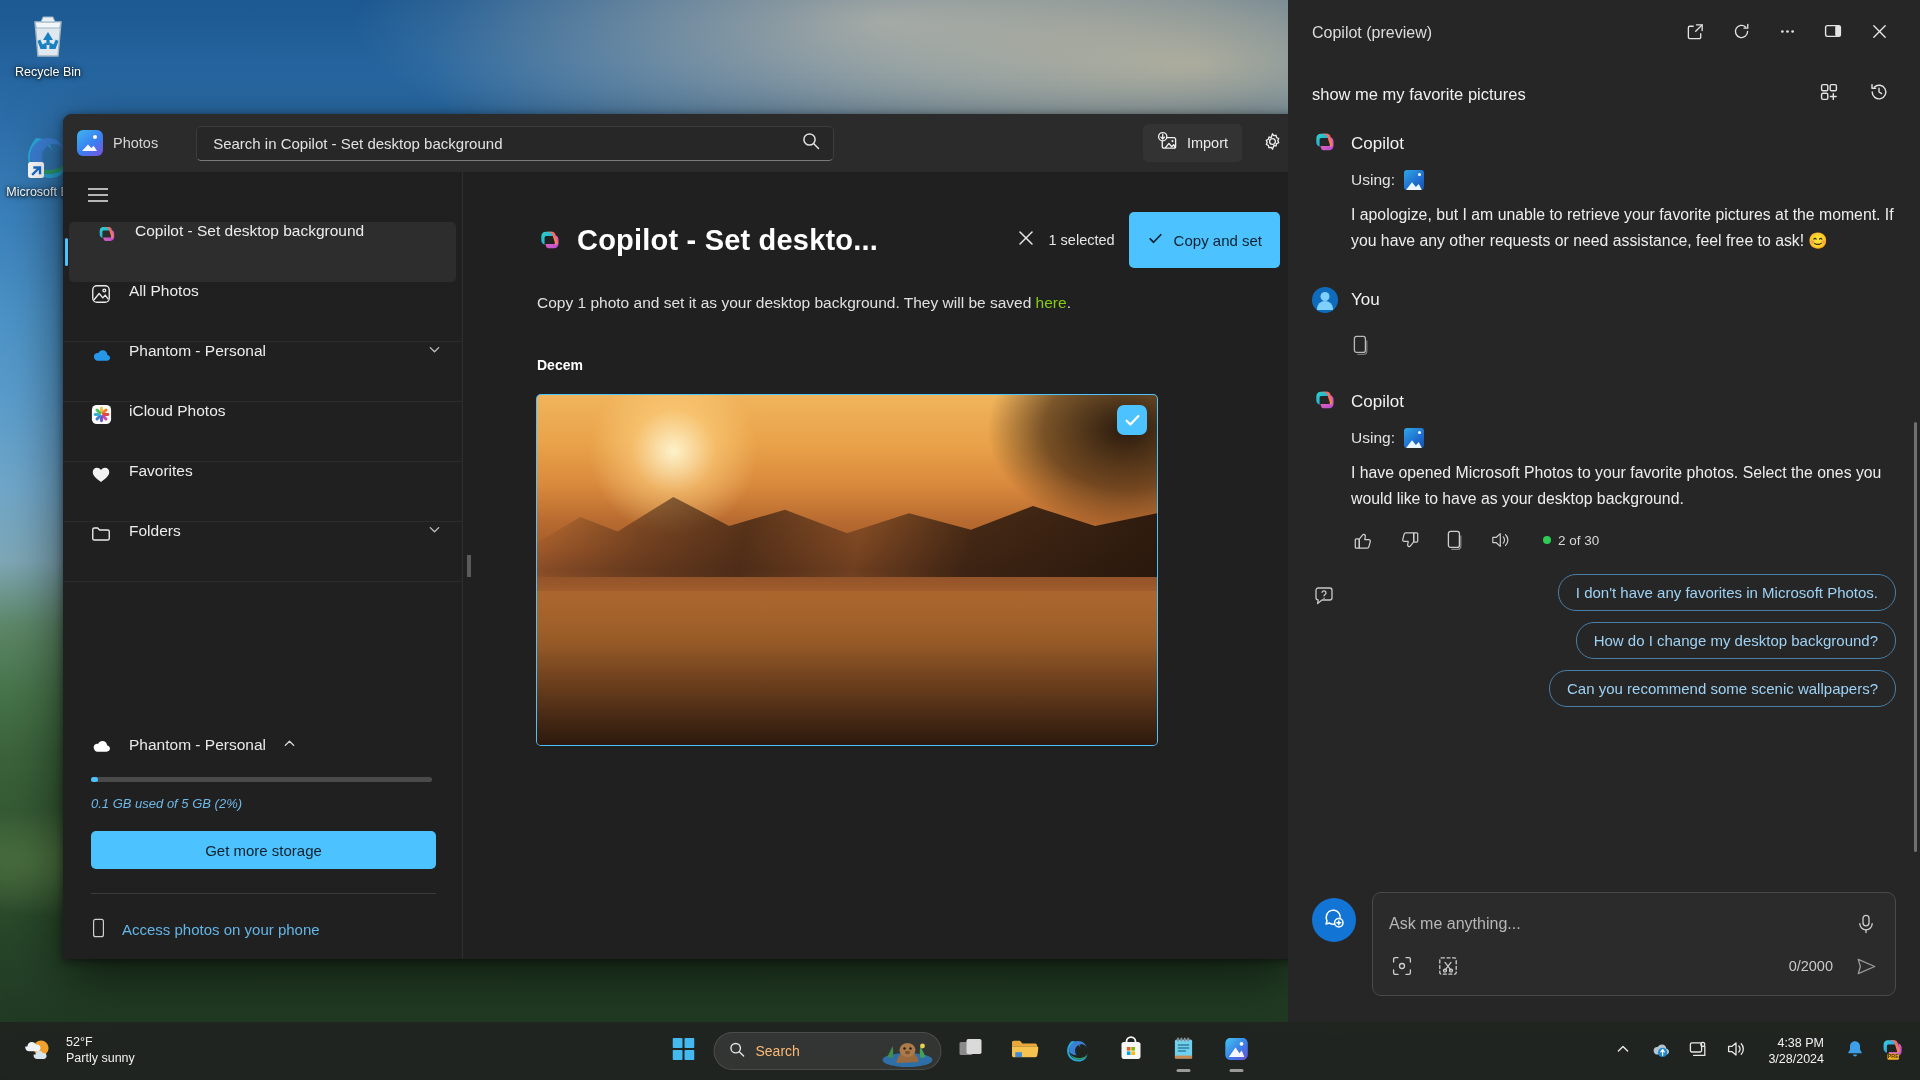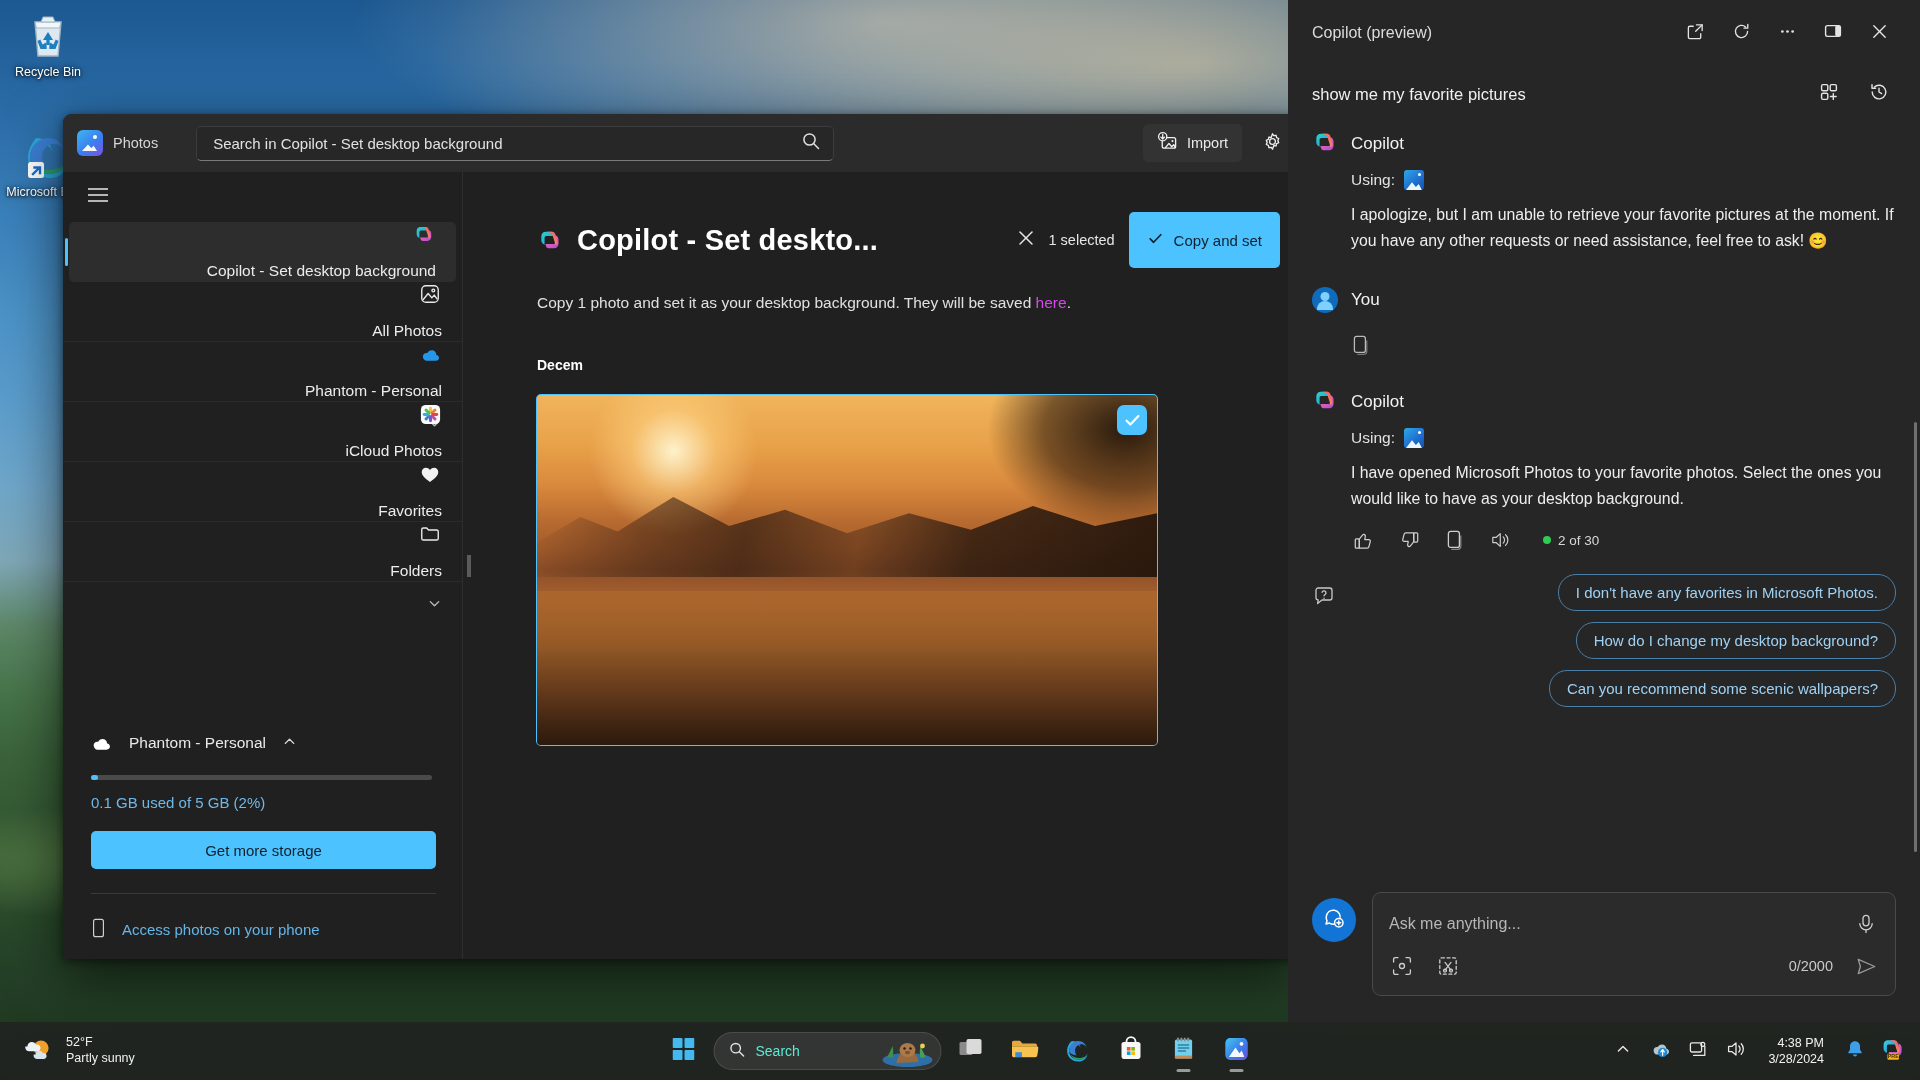--- a/index.html
+++ b/index.html
@@ -78,40 +78,39 @@
   #photos-body{ flex:1 1 auto; display:flex; min-height:0; }
 
   
   #photos-sidebar{
     width:400px; flex:0 0 400px; background:#202020;
     border-right:1px solid #2e2e2e; display:flex; flex-direction:column;
     position:relative;
   }
   #hamburger-row{ height:50px; display:flex; align-items:center; padding-left:24px; }
   .nav-item{
-    height:60px; display:flex; align-items:flex-end; gap:16px; padding:0 20px 0 26px;
+    height:60px; display:flex; align-items:flex-start; gap:16px; padding:0 20px 0 26px;
     border-bottom:1px solid #2b2b2b; font-size:15.5px; color:#ececec; cursor:default;
     position:relative;
-    flex-direction:column;
   }
   .nav-item.sel{ background:#2d2d2d; border-radius:5px; margin:0 6px; border-bottom:none; }
   .nav-item.sel::before{
     content:""; position:absolute; left:-4px; top:16px; bottom:16px; width:3px;
     border-radius:2px; background:#4cc2ff;
   }
   .nav-item .chev{ margin-left:auto; opacity:.85; }
   .nav-ico{ width:24px; height:24px; flex:0 0 24px; display:flex; align-items:center; justify-content:center; }
 
   #sidebar-spacer{ flex:1 1 auto; }
 
   #storage-block{ padding:4px 24px 18px 26px; }
   .storage-head{ height:52px; display:flex; align-items:center; gap:16px; font-size:15.5px; }
   #storage-bar{ height:5px; border-radius:3px; background:#4a4a4a; margin:6px 6px 0 2px; position:relative; }
   #storage-bar .fill{ position:absolute; left:0; top:0; bottom:0; width:2%; background:#4cc2ff; border-radius:3px;}
-  #storage-text{ font-size:15px; color:#70b8e8; margin:14px 0 0 2px; }
+  #storage-text{ font-size:13px; color:#70b8e8; margin:14px 0 0 2px;font-style:italic; }
   #get-more-storage{
     margin:20px 2px 0 2px; height:38px; background:#4cc2ff; color:#10212c;
     border-radius:5px; display:flex; align-items:center; justify-content:center;
     font-size:15px; cursor:default;
   }
   #sidebar-divider{ height:1px; background:#3a3a3a; margin:24px 2px 0 2px; }
   #phone-link{ display:flex; align-items:center; gap:16px; margin:24px 2px 0 2px;
     font-size:15px; color:#64b5e8; cursor:default; }
 
   
@@ -124,21 +123,21 @@
   #content-title{ font-size:29px; font-weight:600; color:#fff; letter-spacing:.2px;}
   .copilot-logo{ width:26px; height:26px; flex:0 0 26px; position:relative; }
   #selection-controls{ margin-left:auto; display:flex; align-items:center; gap:14px; }
   #selected-count{ font-size:14.5px; color:#e6e6e6; }
   #copy-and-set-btn{
     height:56px; background:#4cc2ff; color:#0d2230; border-radius:5px;
     display:flex; align-items:center; gap:10px; padding:0 18px; font-size:15px;
     white-space:nowrap; cursor:default;
   }
   #content-sub{ margin-top:26px; font-size:15.5px; color:#e0e0e0; }
-  #content-sub a{ color:#d946ef; text-decoration:none; }
+  #content-sub a{ color:#84cc16; text-decoration:none; }
   #date-group{ margin-top:45px; font-size:14px; font-weight:700; color:#ffffff; }
   #photo-grid{ margin-top:22px; }
   #photo-tile{
     position:relative; width:620px; height:350px; border-radius:4px; overflow:hidden;
     outline:3px solid #4cc2ff; outline-offset:-2px; cursor:default;
   }
   #photo-thumb{
     position:absolute; inset:0;
     background:
       radial-gradient(circle 120px at 22% 16%, rgba(255,246,210,.95) 0%, rgba(255,210,130,.55) 35%, rgba(0,0,0,0) 70%),
@@ -255,21 +254,21 @@
   #tb-center{ position:absolute; left:50%; transform:translateX(-50%); display:flex; align-items:center; gap:7px;}
   .tb-item{ width:46px; height:46px; border-radius:6px; display:flex; align-items:center; justify-content:center;
     position:relative; cursor:default; }
   .tb-item.active::after{
     content:""; position:absolute; bottom:2px; left:50%; transform:translateX(-50%);
     width:14px; height:3px; border-radius:2px; background:#9a9a9a;
   }
   #tb-search{
     height:38px; min-width:228px; border-radius:19px; background:rgba(70,70,70,.55);
     border:1px solid rgba(120,120,120,.35);
-    display:flex; align-items:center; gap:10px; padding:0 6px 0 14px; color:#5eead4; font-size:14px;
+    display:flex; align-items:center; gap:10px; padding:0 6px 0 14px; color:#fdba74; font-size:14px;
     cursor:default; overflow:hidden;
   }
   #tb-search .spacer{ flex:1; }
   #tray{ position:absolute; right:0; display:flex; align-items:center; gap:4px; padding-right:10px; }
   .tray-btn{ width:34px; height:44px; display:flex; align-items:center; justify-content:center; cursor:default;}
   #clock{ text-align:right; line-height:16px; font-size:12.5px; color:#f2f2f2; padding:0 10px; cursor:default;}
   #clock .l{ display:block; }
 </style>
 </head>
 <body>

